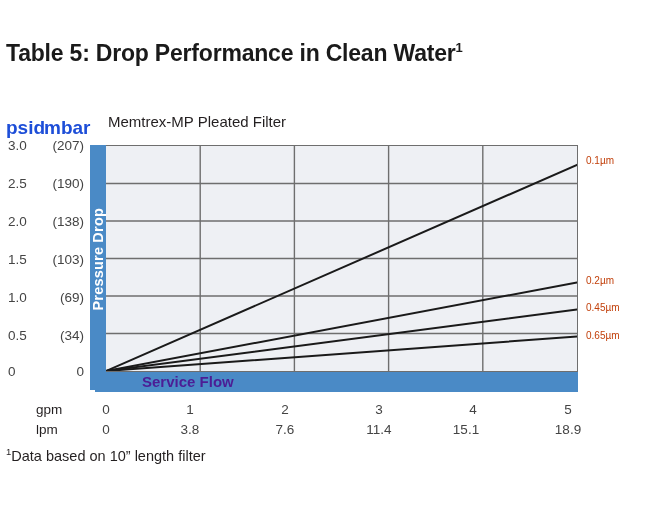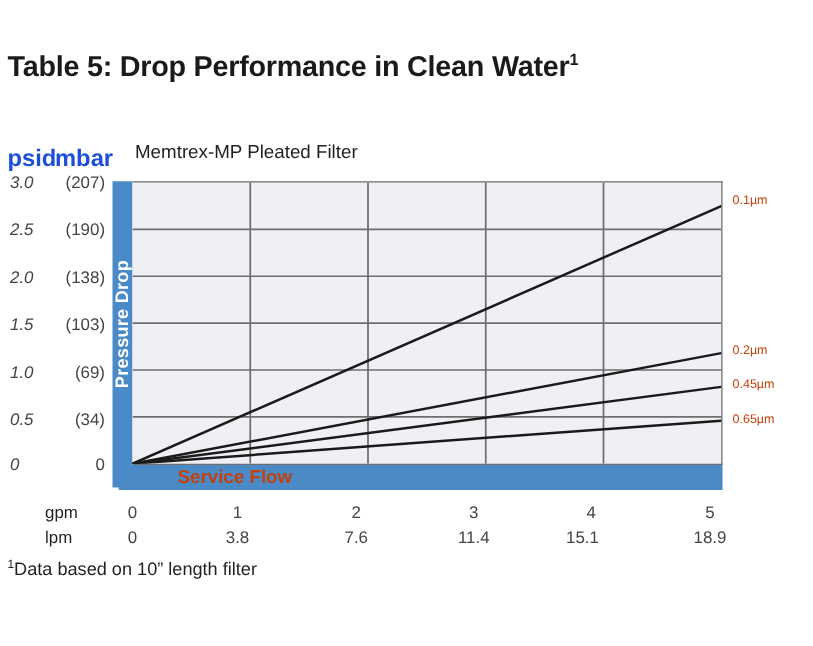--- a/index.html
+++ b/index.html
@@ -62,21 +62,20 @@
     height: 16px;
     font-size: 13.5px;
     color: #444444;
     white-space: nowrap;
   }
   .ytick .psid {
     position: absolute;
     left: 8px;
     width: 32px;
     text-align: left;
-    font-style: italic;
   }
   .ytick .mbar {
     position: absolute;
     left: 40px;
     width: 44px;
     text-align: right;
   }
 
   
   #pressure-band {
@@ -128,21 +127,21 @@
     width: 483px;
     height: 20px;
     background: #4a8ac6;
   }
   #service-band-label {
     position: absolute;
     left: 142px;
     top: 373px;
     font-size: 15px;
     font-weight: bold;
-    color: #c2410c;
+    color: #4c1d95;
     white-space: nowrap;
   }
 
   
   .xrow {
     position: absolute;
     left: 0;
     width: 650px;
     height: 17px;
     font-size: 13.5px;

